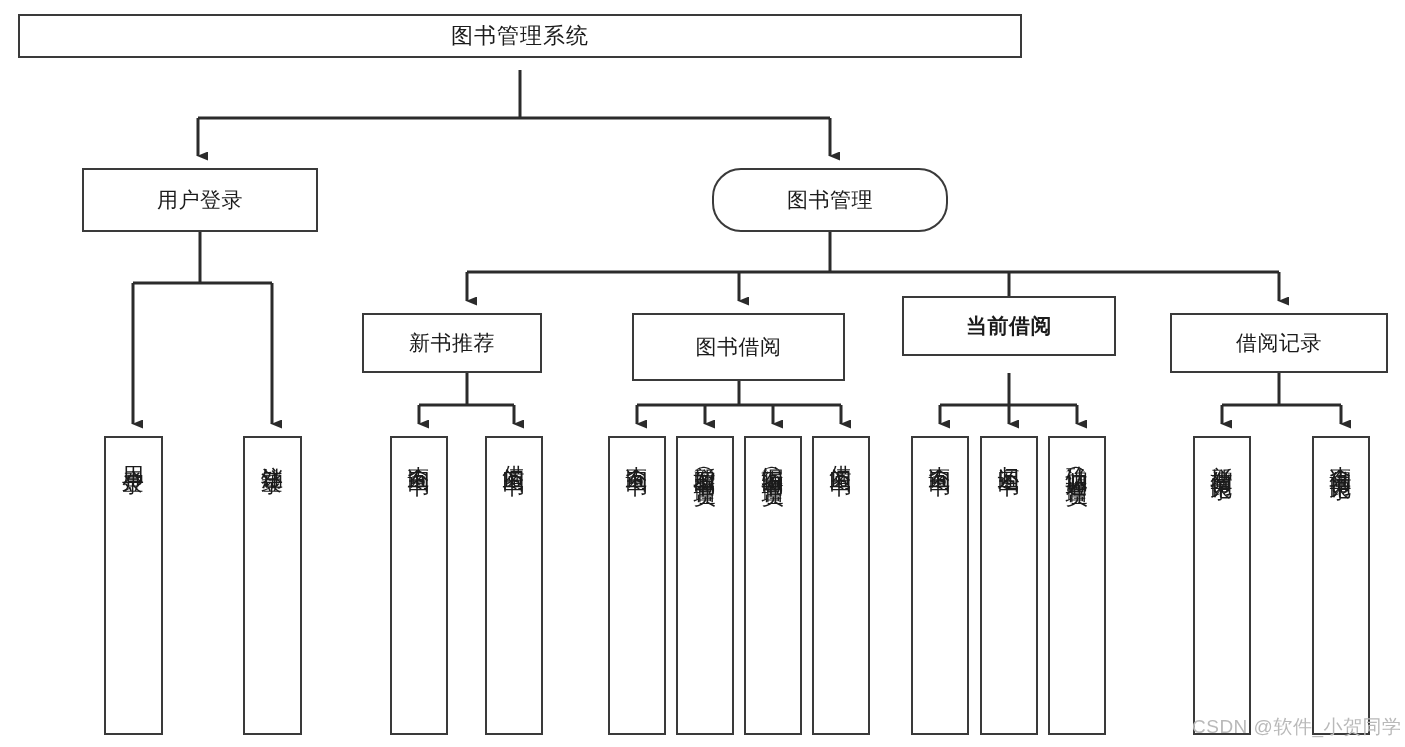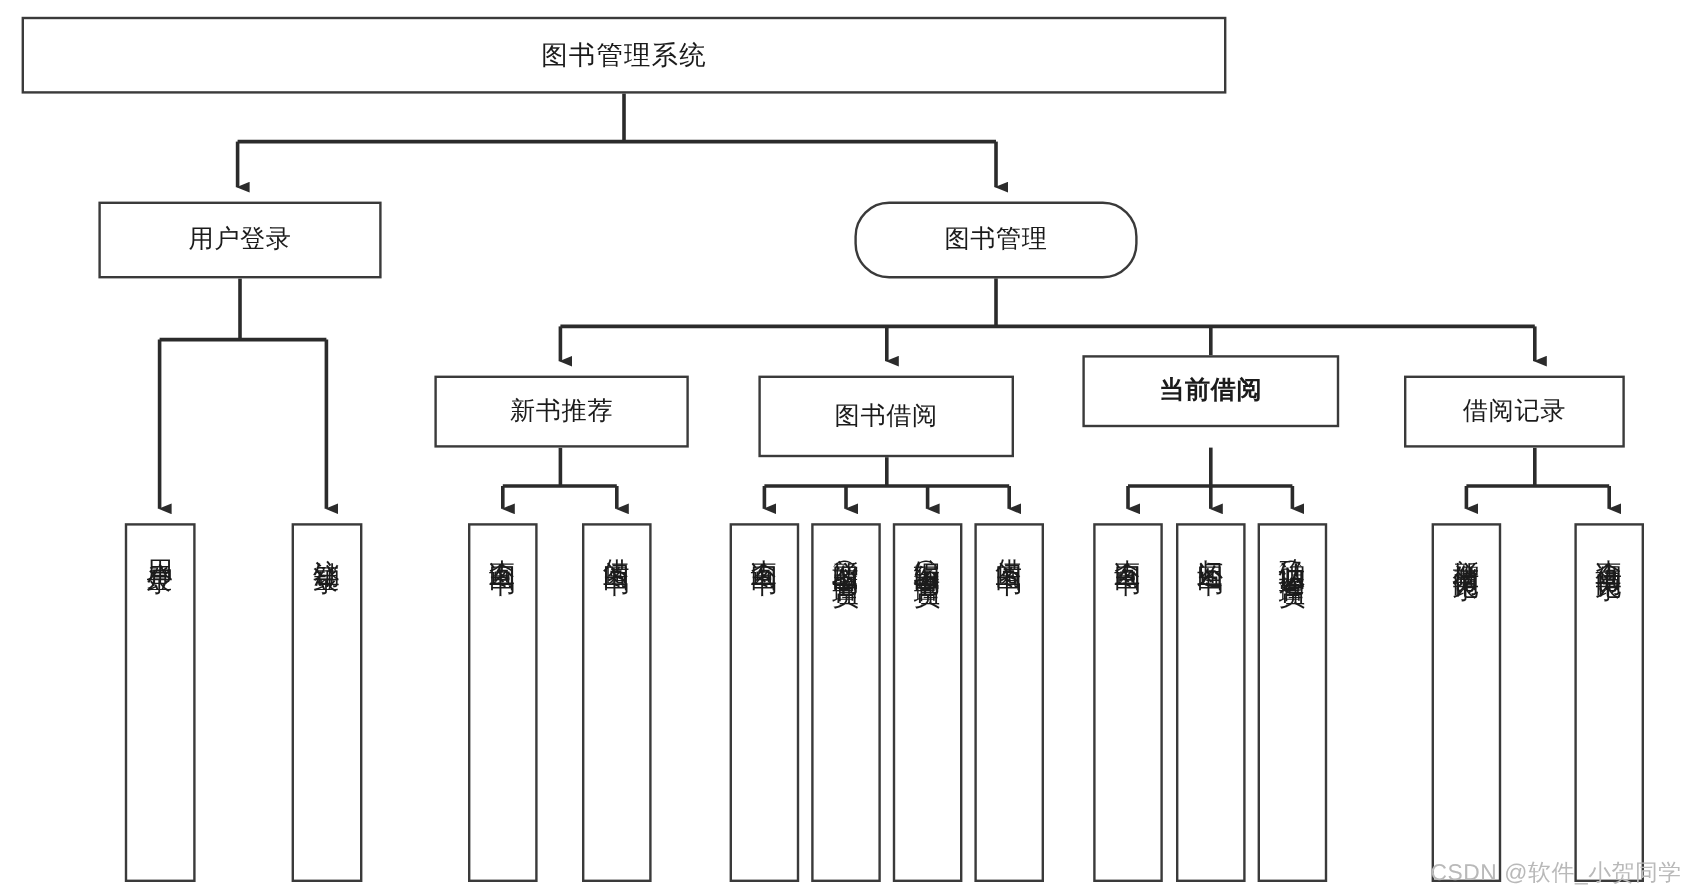--- a/index.html
+++ b/index.html
@@ -119,45 +119,45 @@
       <path d="M1009,405 L1009,424" marker-end="url(#arrowhead)"></path>
       <path d="M1077,405 L1077,424" marker-end="url(#arrowhead)"></path>
 
       <path d="M1279,373 L1279,405"></path>
       <path d="M1222,405 L1341,405"></path>
       <path d="M1222,405 L1222,424" marker-end="url(#arrowhead)"></path>
       <path d="M1341,405 L1341,424" marker-end="url(#arrowhead)"></path>
     </g>
   </svg>
 
-  <div class="node root horizontal" style="left:18px; top:14px; width:1004px; height:64px;">
+  <div class="node root horizontal" style="left:18px; top:14px; width:1004px; height:44px;">
     <span class="node-label">图书管理系统</span>
   </div>
 
   <div class="node horizontal" style="left:82px; top:168px; width:236px; height:64px;">
     <span class="node-label">用户登录</span>
   </div>
 
   <div class="node horizontal" style="left:712px; top:168px; width:236px; height:64px;border-radius:29px;">
     <span class="node-label">图书管理</span>
   </div>
 
-  <div class="node horizontal" style="left:362px; top:313px; width:212px; height:60px;">
+  <div class="node horizontal" style="left:362px; top:313px; width:180px; height:60px;">
     <span class="node-label">新书推荐</span>
   </div>
 
   <div class="node horizontal" style="left:632px; top:313px; width:213px; height:68px;">
     <span class="node-label">图书借阅</span>
   </div>
 
   <div class="node horizontal" style="left:902px; top:296px; width:214px; height:60px;font-weight:bold;">
     <span class="node-label">当前借阅</span>
   </div>
 
-  <div class="node horizontal" style="left:1170px; top:313px; width:184px; height:60px;">
+  <div class="node horizontal" style="left:1170px; top:313px; width:218px; height:60px;">
     <span class="node-label">借阅记录</span>
   </div>
 
   <div class="node vertical" style="left:104px; top:436px; width:59px; height:299px;">
     <span class="node-label">用户登录</span>
   </div>
 
   <div class="node vertical" style="left:243px; top:436px; width:59px; height:299px;">
     <span class="node-label">注销登录</span>
   </div>

